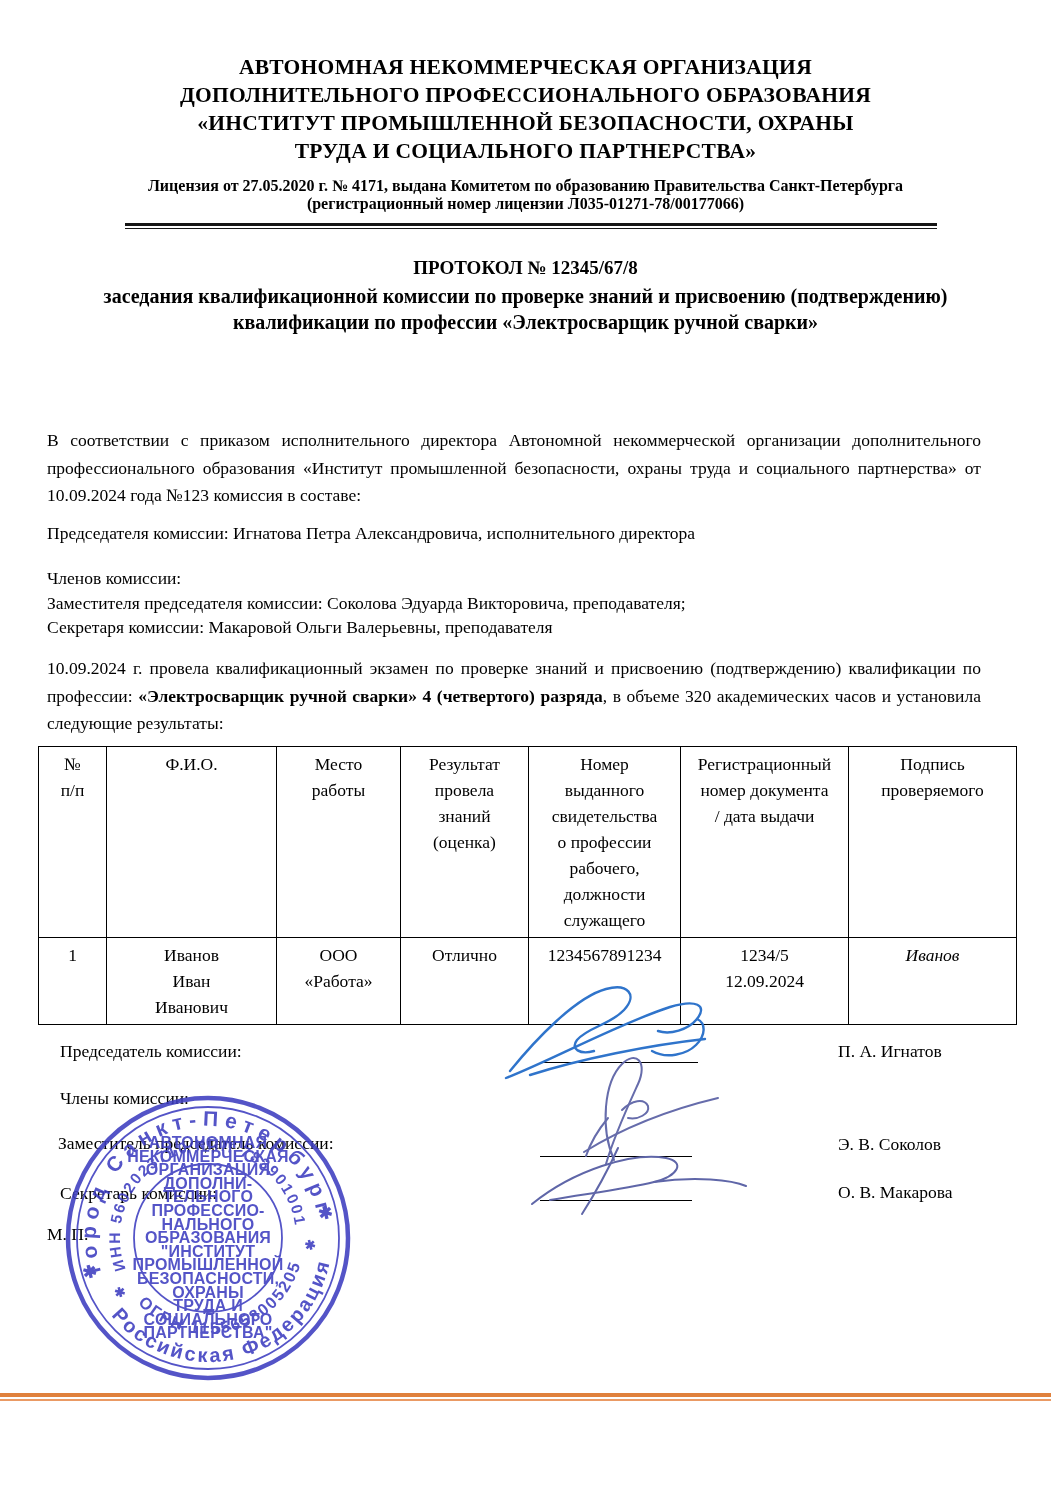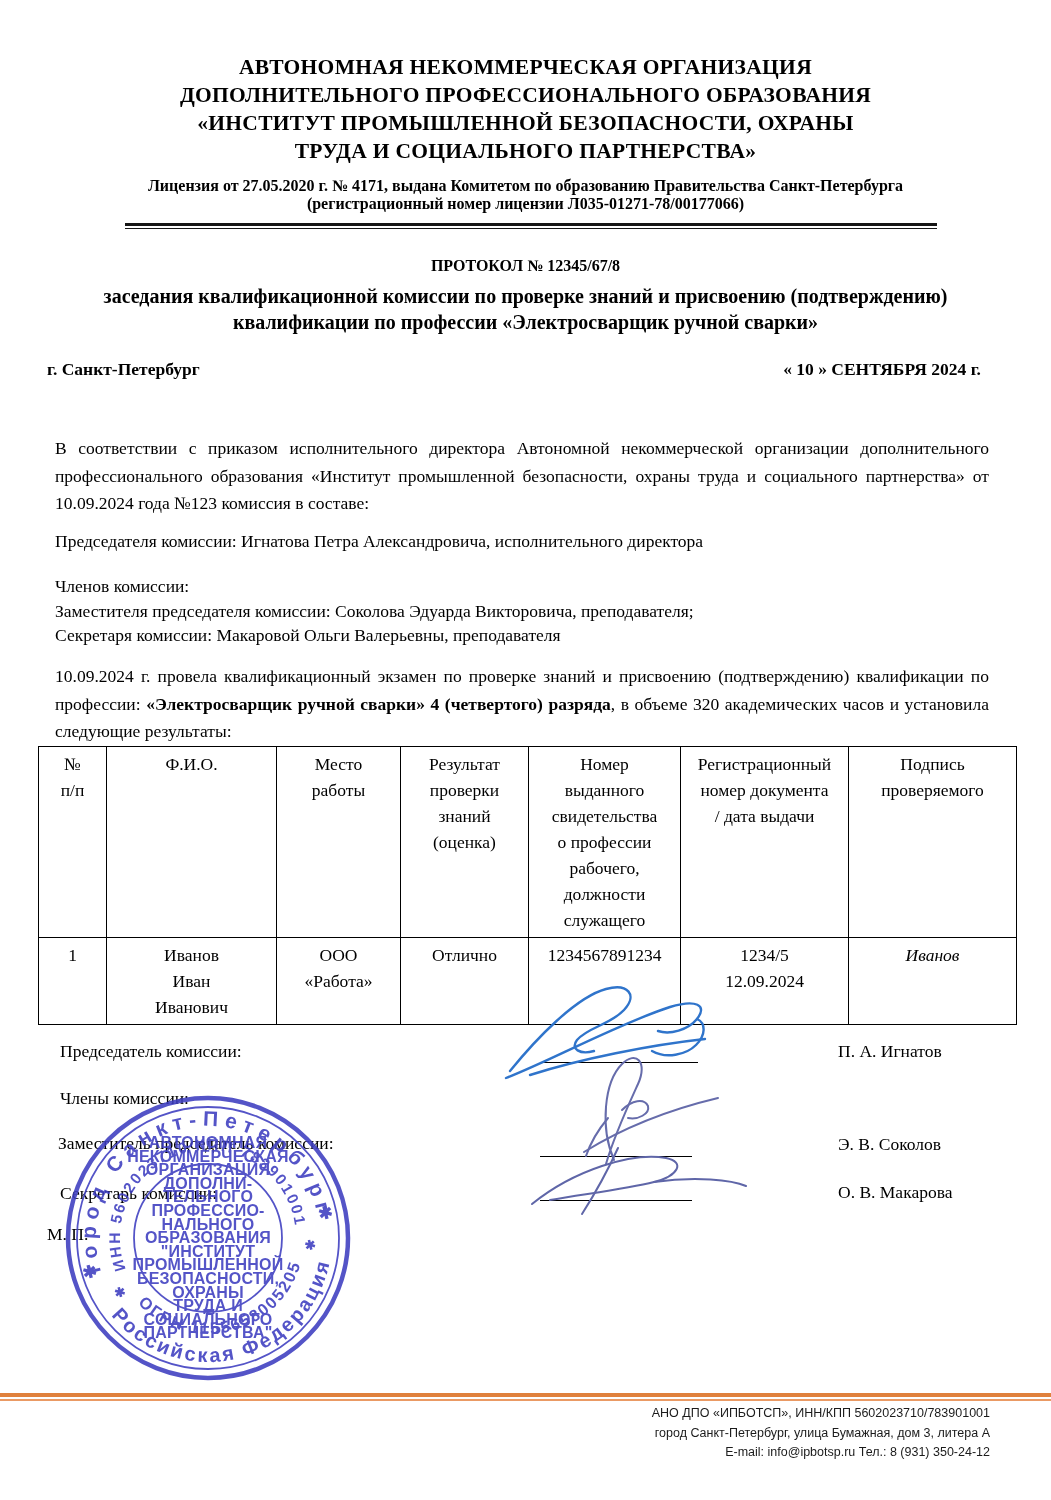--- a/index.html
+++ b/index.html
@@ -10,27 +10,27 @@
   }
   .abs{position:absolute;}
   .pre{white-space:pre-line;}
   .center{text-align:center;left:0;width:100%;}
 
   .org-name{top:53px;font-weight:bold;font-size:21.5px;line-height:28px;letter-spacing:.3px;}
   .org-license{top:177px;font-weight:bold;font-size:16px;line-height:18px;}
   .header-rule{top:223px;left:125px;width:812px;height:2px;
     border-top:3px solid #161616;border-bottom:1px solid #161616;}
 
-  .doc-title{top:257px;font-weight:bold;font-size:16px;}
+  .doc-title{top:257px;font-weight:bold;font-size:19px;}
   .doc-subtitle{top:284px;font-weight:bold;font-size:20px;line-height:25.5px;}
 
   .city-date{top:359px;left:47px;width:934px;display:flex;justify-content:space-between;
     font-weight:bold;font-size:17.5px;}
 
-  .para{left:47px;width:934px;font-size:17.5px;line-height:27.5px;text-align:justify;margin:8px;}
+  .para{left:47px;width:934px;font-size:17.5px;line-height:27.5px;text-align:justify;margin:0;}
   .intro{top:427px;}
   .chairman{top:520px;text-align:left;}
   .members{top:566px;text-align:left;line-height:24.5px;}
   .exam{top:655px;}
   .exam b{font-weight:bold;}
 
   table.results{
     position:absolute;top:746px;left:38px;width:978px;
     border-collapse:collapse;table-layout:fixed;
   }
@@ -71,24 +71,20 @@
 «ИНСТИТУТ ПРОМЫШЛЕННОЙ БЕЗОПАСНОСТИ, ОХРАНЫ
 ТРУДА И СОЦИАЛЬНОГО ПАРТНЕРСТВА»</div>
   <div class="abs center pre org-license">Лицензия от 27.05.2020 г. № 4171, выдана Комитетом по образованию Правительства Санкт-Петербурга
 (регистрационный номер лицензии Л035-01271-78/00177066)</div>
   <div class="abs header-rule"></div>
 
   <div class="abs center doc-title">ПРОТОКОЛ № 12345/67/8</div>
   <div class="abs center pre doc-subtitle">заседания квалификационной комиссии по проверке знаний и присвоению (подтверждению)
 квалификации по профессии «Электросварщик ручной сварки»</div>
 
-  <div class="abs city-date">
-    <span>г. Санкт-Петербург</span>
-    <span>« 10 » СЕНТЯБРЯ 2024 г.</span>
-  </div>
 
   <p class="abs para intro">В соответствии с приказом исполнительного директора Автономной некоммерческой организации дополнительного профессионального образования «Институт промышленной безопасности, охраны труда и социального партнерства» от 10.09.2024 года №123 комиссия в составе:</p>
   <p class="abs para chairman">Председателя комиссии: Игнатова Петра Александровича, исполнительного директора</p>
   <p class="abs para members pre">Членов комиссии:
 Заместителя председателя комиссии: Соколова Эдуарда Викторовича, преподавателя;
 Секретаря комиссии: Макаровой Ольги Валерьевны, преподавателя</p>
   <p class="abs para exam"><span>10.09.2024 г. провела квалификационный экзамен по проверке знаний и присвоению (подтверждению) квалификации по профессии: </span><b>«Электросварщик ручной сварки» 4 (четвертого) разряда</b><span>, в объеме 320 академических часов и установила следующие результаты:</span></p>
 
   <table class="results">
     <colgroup>
@@ -101,21 +97,21 @@
         <col style="width:168px">
     </colgroup>
     <tbody>
         <tr>
       <th>№
 п/п</th>
       <th>Ф.И.О.</th>
       <th>Место
 работы</th>
       <th>Результат
-проверки
+провела
 знаний
 (оценка)</th>
       <th>Номер
 выданного
 свидетельства
 о профессии
 рабочего,
 должности
 служащего</th>
       <th>Регистрационный
@@ -213,17 +209,14 @@
 ОРГАНИЗАЦИЯ ДОПОЛНИ-
 ТЕЛЬНОГО ПРОФЕССИО-
 НАЛЬНОГО ОБРАЗОВАНИЯ
 "ИНСТИТУТ ПРОМЫШЛЕННОЙ
 БЕЗОПАСНОСТИ, ОХРАНЫ
 ТРУДА И СОЦИАЛЬНОГО
 ПАРТНЕРСТВА"</div>
   </div>
 
   <div class="abs footer-rule"></div>
-  <div class="abs pre footer-contacts">АНО ДПО «ИПБОТСП», ИНН/КПП 5602023710/783901001
-город Санкт-Петербург, улица Бумажная, дом 3, литера А
-E-mail: info@ipbotsp.ru Тел.: 8 (931) 350-24-12</div>
 
 </div>
 
 </body></html>

